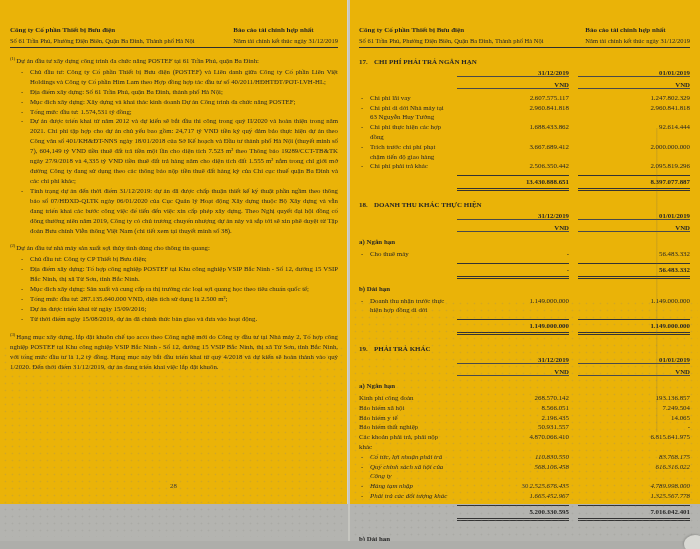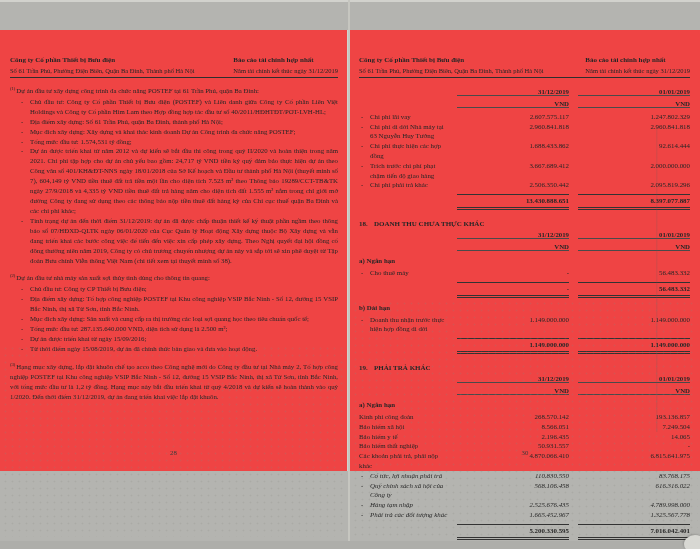--- a/index.html
+++ b/index.html
@@ -3,23 +3,22 @@
 <meta charset="utf-8">
 <style>
   html,body{margin:0;padding:0;}
   body{
     width:700px;height:549px;position:relative;overflow:hidden;
     background:#b4b4b0;
     font-family:"Liberation Serif","DejaVu Serif",serif;
     color:#262626;
   }
   .page{
-    position:absolute;top:0;height:441px;background:#ef4444;
+    position:absolute;top:0;height:504px;background:#eab308;
     box-sizing:border-box;
-    margin-top:30px;
   }
   .page-left{left:0;width:348px;padding:26px 9px 0 10px;border-right:1px solid #d2d2cc;}
   .page-right{left:350px;width:350px;padding:26px 10px 0 9px;}
   .page-gap{position:absolute;top:0;left:348px;width:2px;height:541px;background:#c6c6c0;}
   .bottom-strip{position:absolute;left:0;bottom:0;width:700px;height:8px;background:#aeaeaa;}
   .corner-curl{position:absolute;right:-6px;bottom:-4px;width:22px;height:18px;border-radius:50%;
     background:#d8d8d3;box-shadow:-1px -1px 2px rgba(0,0,0,.15);}
   .top-edge{position:absolute;top:0;left:0;width:700px;height:2px;background:#dededa;opacity:.7;}
 
   
@@ -163,20 +162,24 @@
       <div class="hdr-bold">Công ty Cổ phần Thiết bị Bưu điện</div>
       <div class="hdr-reg">Số 61 Trần Phú, Phường Điện Biên, Quận Ba Đình, Thành phố Hà Nội</div>
     </div>
     <div class="col-r">
       <div class="hdr-bold">Báo cáo tài chính hợp nhất</div>
       <div class="hdr-reg">Năm tài chính kết thúc ngày 31/12/2019</div>
     </div>
   </div>
 
   <div class="note">
+    <div class="note-title">
+      <span class="nnum">17.</span>
+        <span>CHI PHÍ PHẢI TRẢ NGẮN HẠN</span>
+    </div>
     <div class="thead">
       <span class="hcell">31/12/2019</span>
       <span class="hcell">01/01/2019</span>
     </div>
     <div class="thead">
       <span class="hcell u">VND</span>
       <span class="hcell u">VND</span>
     </div>
     <div class="tbl">
       <div class="trow">
@@ -223,21 +226,21 @@
         <span class="rlabel"></span>
         <span class="tnum">13.430.888.651</span>
         <span class="tnum">8.397.077.887</span>
       </div>
     </div>
   </div>
 
   <div class="note">
     <div class="note-title">
       <span class="nnum">18.</span>
-        <span>DOANH THU CHƯA THỰC KHÁC</span>
+        <span>DOANH THU KHÁC THỰC HIỆN</span>
     </div>
     <div class="thead">
       <span class="hcell">31/12/2019</span>
       <span class="hcell">01/01/2019</span>
     </div>
     <div class="thead">
       <span class="hcell u">VND</span>
       <span class="hcell u">VND</span>
     </div>
     <div class="sec-label">a) Ngắn hạn</div>

